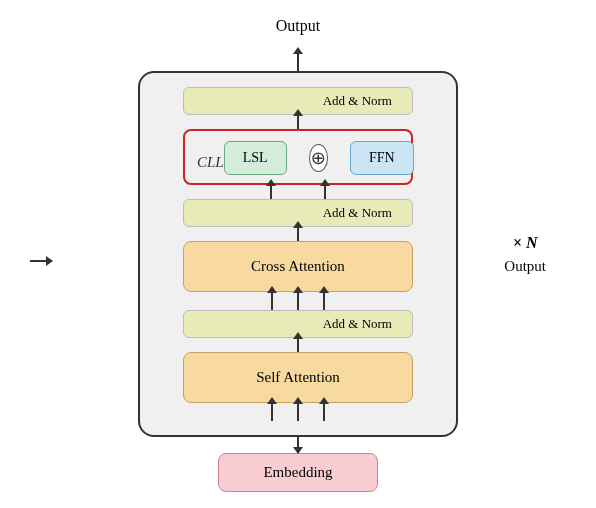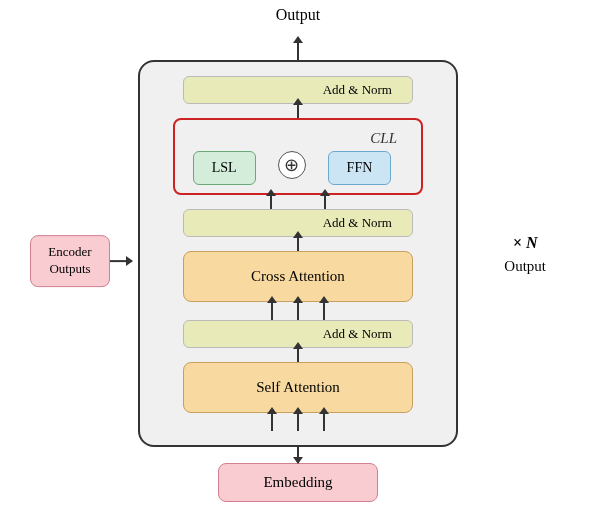--- a/index.html
+++ b/index.html
@@ -69,36 +69,36 @@
       width: 230px;
       text-align: right;
     }
 
     
     .cll-box {
       border: 2.5px solid #cc2222;
       border-radius: 8px;
       padding: 10px 24px 8px 12px;
       background: transparent;
-      width: 250px;
-      position: relative;
-      display: flex;
-      flex-direction: column;
+      width: 230px;
+      position: relative;
+      display: flex;
       align-items: flex-end;
     }
     .cll-label {
       font-size: 15px;
       font-style: italic;
       color: #333;
       align-self: flex-end;
       margin-bottom: 4px;
     }
     .cll-inner {
       display: flex;
       flex-direction: row;
+      align-items: center;
       justify-content: center;
       gap: 22px;
       width: 100%;
     }
 
     .lsl-box {
       background: #d4edda;
       border: 1.5px solid #6aaa7a;
       border-radius: 6px;
       padding: 8px 18px;
@@ -232,23 +232,20 @@
   <div class="arrow-up"></div>
 
   <div class="main-box">
 
     <div class="repeat-label">
       <div class="repeat-n">× N</div>
       <div>Output</div>
     </div>
 
     <div class="encoder-wrapper">
-      <div class="encoder-box">
-        <span>Encoder<br>Outputs</span>
-      </div>
       <div class="encoder-arrow-h"></div>
     </div>
 
     <div class="add-norm-box">Add &amp; Norm</div>
 
     <div class="arrow-segment with-tip-up" style="height:14px;"></div>
 
     <div class="cll-box">
       <span class="cll-label">CLL</span>
       <div class="cll-inner">

